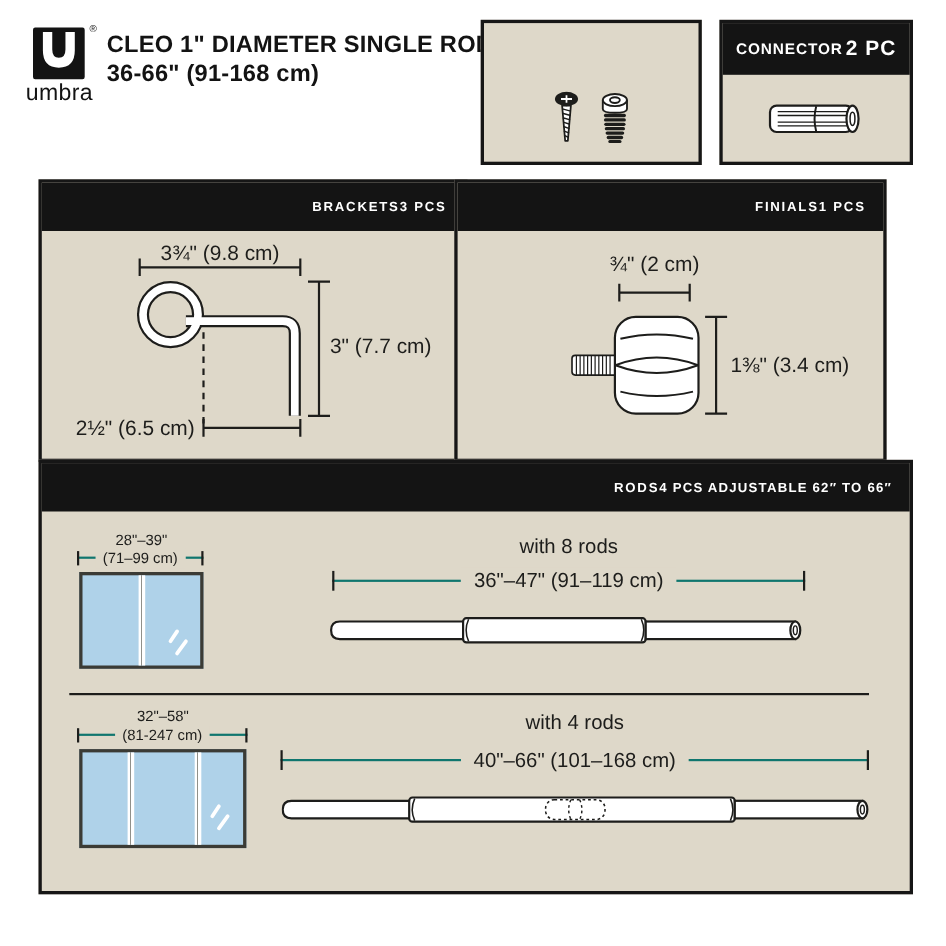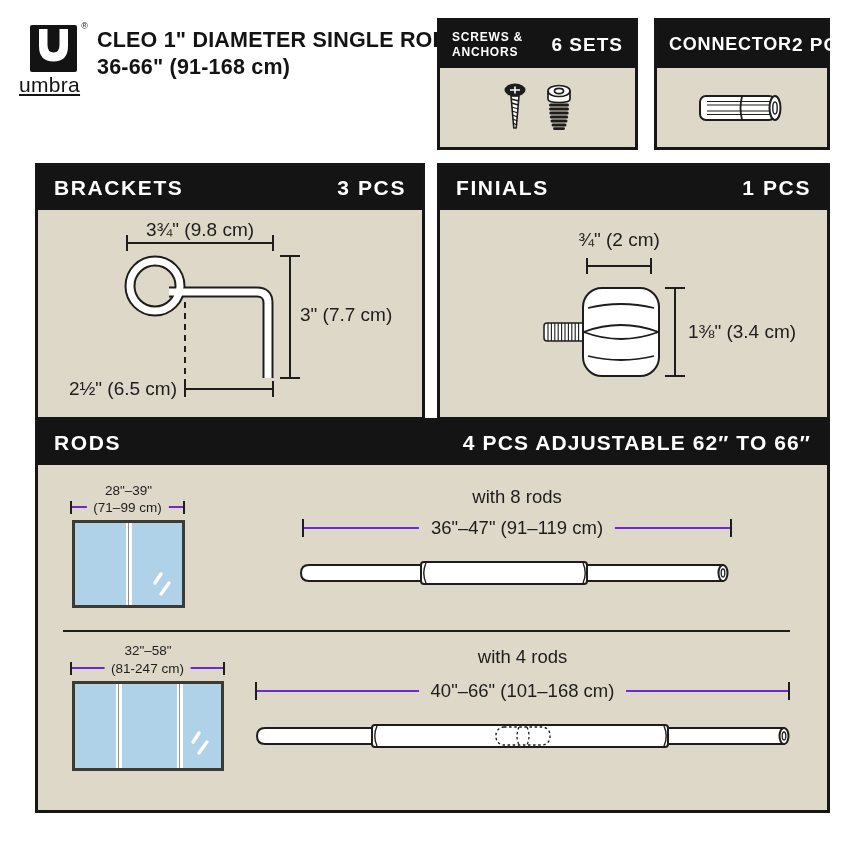--- a/index.html
+++ b/index.html
@@ -4,36 +4,36 @@
 <style>
   * { margin:0; padding:0; box-sizing:border-box; }
   html,body { background:#fff; }
   body { font-family:"Liberation Sans", sans-serif; color:#1d1d1b; }
   #page { position:relative; width:860px; height:860px; background:#ffffff; overflow:hidden; }
 
   
   #logo { position:absolute; left:30px; top:25px; width:47px; }
   #logo .sq { position:relative; width:47px; height:47px; background:#131313; border-radius:2px; }
   #logo .reg { position:absolute; right:-11px; top:-4px; font-size:9px; color:#131313; }
-  #logo .brand { width:70px; margin-left:-11px; text-align:left; font-size:21px; font-weight:500; letter-spacing:.3px; color:#131313; margin-top:1px;text-decoration:underline; }
+  #logo .brand { width:70px; margin-left:-11px; text-align:center; font-size:21px; font-weight:500; letter-spacing:.3px; color:#131313; margin-top:1px; }
   #title { position:absolute; left:97px; top:27px; font-size:21.5px; font-weight:700; line-height:27px; color:#131313; letter-spacing:.2px; }
 
   
   .panel { position:absolute; background:#DED8C9; border:3px solid #161616; }
   .phead { display:flex; align-items:center; justify-content:space-between; background:#141414; color:#fff; font-weight:700; }
-  .phead.big { height:44px; padding:0 16px; font-size:21px; letter-spacing:1.6px; }
+  .phead.big { height:44px; padding:0 16px; font-size:12px; letter-spacing:1.6px;justify-content:flex-end; }
   .phead.sm  { height:47px; padding:0 12px; font-size:12px; letter-spacing:.8px; }
   .phead.sm .ttl { width:56%; line-height:1.25; }
   .phead.sm .qty { font-size:19px; letter-spacing:1px; white-space:nowrap; }
   .pbody { position:absolute; left:0; right:0; bottom:0; }
   .pbody.sm { top:47px; display:flex; align-items:center; justify-content:center; gap:18px; }
   .pbody.big { top:44px; }
 
   
-  .dim-h { position:absolute; border-top:2px solid #6d28d9; }
+  .dim-h { position:absolute; border-top:2px solid #0f766e; }
   .dim-h .tk { position:absolute; width:2px; background:#1d1d1b; }
   .dim-h .tk.l { left:0; }
   .dim-h .tk.r { right:0; }
   .dim-h .lbl { position:absolute; left:50%; transform:translateX(-50%); background:#DED8C9; white-space:nowrap; color:#1d1d1b; }
   .dim-h.lg .tk { height:18px; top:-10px; }
   .dim-h.lg .lbl { top:-13px; font-size:18.5px; padding:0 12px; line-height:24px; }
   .dim-h.smw .tk { height:13px; top:-7px; }
   .dim-h.smw .lbl { top:-9px; font-size:13.5px; padding:0 7px; line-height:18px; }
 
   .txt-c { position:absolute; text-align:center; color:#1d1d1b; white-space:nowrap; }
@@ -61,24 +61,20 @@
       <span class="reg">®</span>
     </div>
     <div class="brand">umbra</div>
   </div>
   <div id="title">
     <div>CLEO 1" DIAMETER SINGLE ROD</div>
     <div>36-66" (91-168 cm)</div>
   </div>
 
   <div class="panel" style="left:437px; top:18px; width:201px; height:132px;">
-    <div class="phead sm">
-      <div class="ttl">SCREWS &amp; ANCHORS</div>
-      <div class="qty">6 SETS</div>
-    </div>
     <div class="pbody sm">
       <svg width="24" height="50" viewBox="0 0 24 50">
         <polygon points="8,13 16,13 13.2,45 10.8,45" fill="#fff" stroke="#1d1d1b" stroke-width="1.6" stroke-linejoin="round"></polygon>
         <path d="M8.2,16 L15.8,18 M8.4,20 L15.6,22 M8.7,24 L15.3,26 M9,28 L15,30 M9.3,32 L14.7,34 M9.6,36 L14.4,38 M9.9,40 L14.1,42" stroke="#1d1d1b" stroke-width="1.3" fill="none"></path>
         <ellipse cx="12" cy="7" rx="10.5" ry="6.5" fill="#1d1d1b"></ellipse>
         <path d="M7,7 H17 M12,3.5 V10.5" stroke="#fff" stroke-width="1.6"></path>
       </svg>
       <svg width="28" height="50" viewBox="0 0 28 50">
         <path d="M3,8 L3,16 Q3,19.5 14,19.5 Q25,19.5 25,16 L25,8" fill="#fff" stroke="#1d1d1b" stroke-width="1.7"></path>
         <ellipse cx="14" cy="8" rx="11" ry="5.5" fill="#fff" stroke="#1d1d1b" stroke-width="1.7"></ellipse>
@@ -89,21 +85,21 @@
         <rect x="4.8" y="32.5" width="18.4" height="3" rx="1.5" fill="#1d1d1b"></rect>
         <rect x="5.5" y="36.5" width="17" height="3" rx="1.5" fill="#1d1d1b"></rect>
         <rect x="6.5" y="40.5" width="15" height="3" rx="1.5" fill="#1d1d1b"></rect>
         <rect x="8" y="44.2" width="12" height="2.8" rx="1.4" fill="#1d1d1b"></rect>
       </svg>
     </div>
   </div>
 
   <div class="panel" style="left:654px; top:18px; width:176px; height:132px;">
     <div class="phead sm" style="padding:0 12px;">
-      <div class="ttl" style="width:auto; font-size:18px;">CONNECTOR</div>
+      <div class="ttl" style="width:auto; font-size:14px;">CONNECTOR</div>
       <div class="qty">2 PC</div>
     </div>
     <div class="pbody sm">
       <svg width="88" height="32" viewBox="0 0 88 32">
         <rect x="2" y="4" width="75" height="24" rx="6" fill="#fff" stroke="#1d1d1b" stroke-width="2"></rect>
         <path d="M9,9.5 H72 M9,13 H74 M9,19 H74 M9,22.5 H72" stroke="#1d1d1b" stroke-width="1.2" fill="none"></path>
         <path d="M44,4.5 Q41,16 44,27.5" stroke="#1d1d1b" stroke-width="1.8" fill="none"></path>
         <ellipse cx="77" cy="16" rx="5.5" ry="12" fill="#fff" stroke="#1d1d1b" stroke-width="2"></ellipse>
         <ellipse cx="77" cy="16" rx="2.2" ry="6" fill="none" stroke="#1d1d1b" stroke-width="1.4"></ellipse>
       </svg>
@@ -130,21 +126,21 @@
 
         <path d="M252,46 V168 M242,46 H262 M242,168 H262" stroke="#1d1d1b" stroke-width="2" fill="none"></path>
         <text x="262" y="111" font-size="19" text-anchor="start" fill="#1d1d1b">3" (7.7 cm)</text>
 
         <path d="M147,179 H235 M147,171 V187 M235,171 V187" stroke="#1d1d1b" stroke-width="2" fill="none"></path>
         <text x="139" y="185" font-size="19" text-anchor="end" fill="#1d1d1b">2½" (6.5 cm)</text>
       </svg>
     </div>
   </div>
 
-  <div class="panel" style="left:437px; top:163px; width:393px; height:257px;">
+  <div class="panel" style="left:413px; top:163px; width:393px; height:257px;">
     <div class="phead big">
       <div>FINIALS</div>
       <div>1 PCS</div>
     </div>
     <div class="pbody big">
       <svg width="387" height="207" viewBox="0 0 387 207">
 
         <text x="179" y="36" font-size="19" text-anchor="middle" fill="#1d1d1b">¾" (2 cm)</text>
         <path d="M147,56 H211 M147,48 V64 M211,48 V64" stroke="#1d1d1b" stroke-width="2" fill="none"></path>
 

